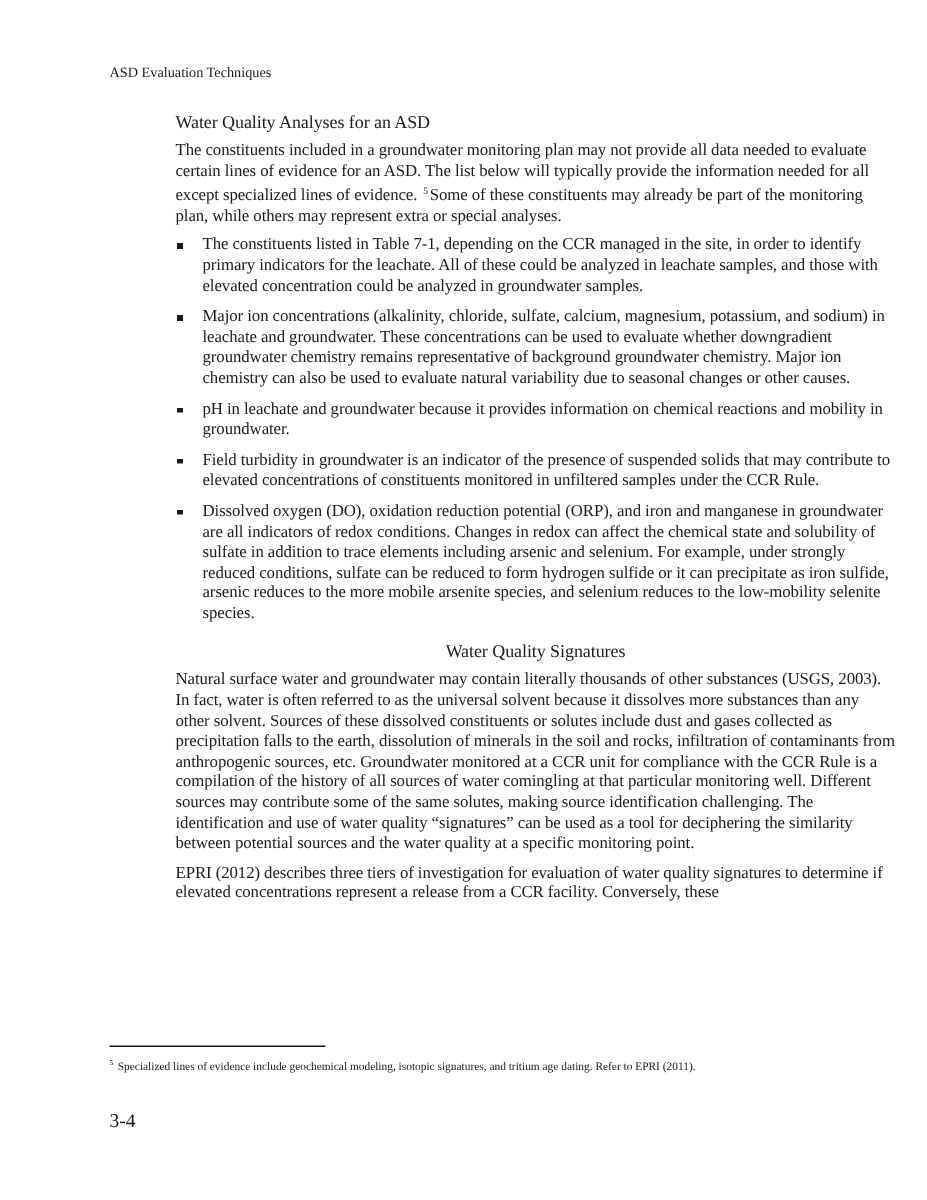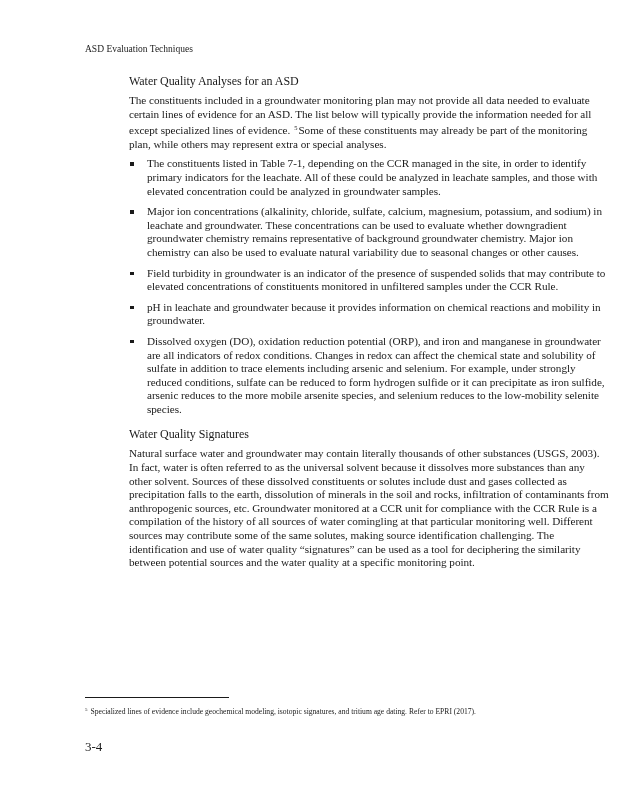--- a/index.html
+++ b/index.html
@@ -1,31 +1,31 @@
 <!DOCTYPE html>
 <html><head>
   <meta charset="utf-8">
   <style>
     html, body { margin: 0; padding: 0; background: #ffffff; }
     body {
       width: 618px; height: 800px; position: relative; overflow: hidden;
       font-family: "Liberation Serif", "DejaVu Serif", serif;
       color: #1a1a1a;
     }
-    .page { position: absolute; left: 12px; top: 0; width: 518px; height: 800px; }
+    .page { position: absolute; left: 0; top: 0; width: 518px; height: 800px; }
     .running-header {
       position: absolute; left: 73px; top: 43px;
       font-size: 9.5px; line-height: 12px; color: #1a1a1a;
     }
     .content {
       position: absolute; left: 73px; top: 74px; width: 480px;
       font-size: 11.2px; line-height: 13.6px; letter-spacing: -0.05px; margin-left: 44px;
     }
     .h2 { font-size: 12px; line-height: 14px; margin: 0 0 6px 0; }
-    .h2.second { margin-top: 11px; }
+    .h2.second { margin-top: 11px; text-align: center; }
     p { margin: 0 0 6px 0; }
     sup.fn { font-size: 6.5px; vertical-align: 4px; margin-left: 4px; margin-right: 1px; }
     ul.bullets { list-style: none; margin: 0; padding: 0; }
     ul.bullets li {
       position: relative; padding-left: 18px; margin: 0 0 7px 0;
     }
     ul.bullets li .bullet {
       position: absolute; left: 1px; top: 5px;
       width: 3.5px; height: 3.5px; background: #1a1a1a;
     }
@@ -60,36 +60,37 @@
       <li>
         <span class="bullet"></span>
         <span>The constituents listed in Table 7-1, depending on the CCR managed in the site, in order to identify primary indicators for the leachate. All of these could be analyzed in leachate samples, and those with elevated concentration could be analyzed in groundwater samples.</span>
       </li>
       <li>
         <span class="bullet"></span>
         <span>Major ion concentrations (alkalinity, chloride, sulfate, calcium, magnesium, potassium, and sodium) in leachate and groundwater. These concentrations can be used to evaluate whether downgradient groundwater chemistry remains representative of background groundwater chemistry. Major ion chemistry can also be used to evaluate natural variability due to seasonal changes or other causes.</span>
       </li>
       <li>
         <span class="bullet"></span>
-        <span>Field turbidity in groundwater is an indicator of the presence of suspended solids that may contribute to elevated concentrations of constituents monitored in unfiltered samples under the CCR Rule.</span>
+        <span>pH in leachate and groundwater because it provides information on chemical reactions and mobility in groundwater.</span>
       </li>
       <li>
         <span class="bullet"></span>
-        <span>pH in leachate and groundwater because it provides information on chemical reactions and mobility in groundwater.</span>
+        <span>Field turbidity in groundwater is an indicator of the presence of suspended solids that may contribute to elevated concentrations of constituents monitored in unfiltered samples under the CCR Rule.</span>
       </li>
       <li>
         <span class="bullet"></span>
         <span>Dissolved oxygen (DO), oxidation reduction potential (ORP), and iron and manganese in groundwater are all indicators of redox conditions. Changes in redox can affect the chemical state and solubility of sulfate in addition to trace elements including arsenic and selenium. For example, under strongly reduced conditions, sulfate can be reduced to form hydrogen sulfide or it can precipitate as iron sulfide, arsenic reduces to the more mobile arsenite species, and selenium reduces to the low-mobility selenite species.</span>
       </li>
     </ul>
 
     <div class="h2 second">Water Quality Signatures</div>
 
     <p>Natural surface water and groundwater may contain literally thousands of other substances (USGS, 2003). In fact, water is often referred to as the universal solvent because it dissolves more substances than any other solvent. Sources of these dissolved constituents or solutes include dust and gases collected as precipitation falls to the earth, dissolution of minerals in the soil and rocks, infiltration of contaminants from anthropogenic sources, etc. Groundwater monitored at a CCR unit for compliance with the CCR Rule is a compilation of the history of all sources of water comingling at that particular monitoring well. Different sources may contribute some of the same solutes, making source identification challenging. The identification and use of water quality “signatures” can be used as a tool for deciphering the similarity between potential sources and the water quality at a specific monitoring point.</p>
+    <p>EPRI (2012) describes three tiers of investigation for evaluation of water quality signatures to determine if elevated concentrations represent a release from a CCR facility. Conversely, these</p>
   </div>
 
   <div class="fn-rule"></div>
 
-  <div class="footnote"><sup>5</sup><span>Specialized lines of evidence include geochemical modeling, isotopic signatures, and tritium age dating. Refer to EPRI (2017).</span></div>
+  <div class="footnote"><sup>5</sup><span>Specialized lines of evidence include geochemical modeling, isotopic signatures, and tritium age dating. Refer to EPRI (2011).</span></div>
 
   <div class="page-number">3-4</div>
 
 </div>
 
 </body></html>

